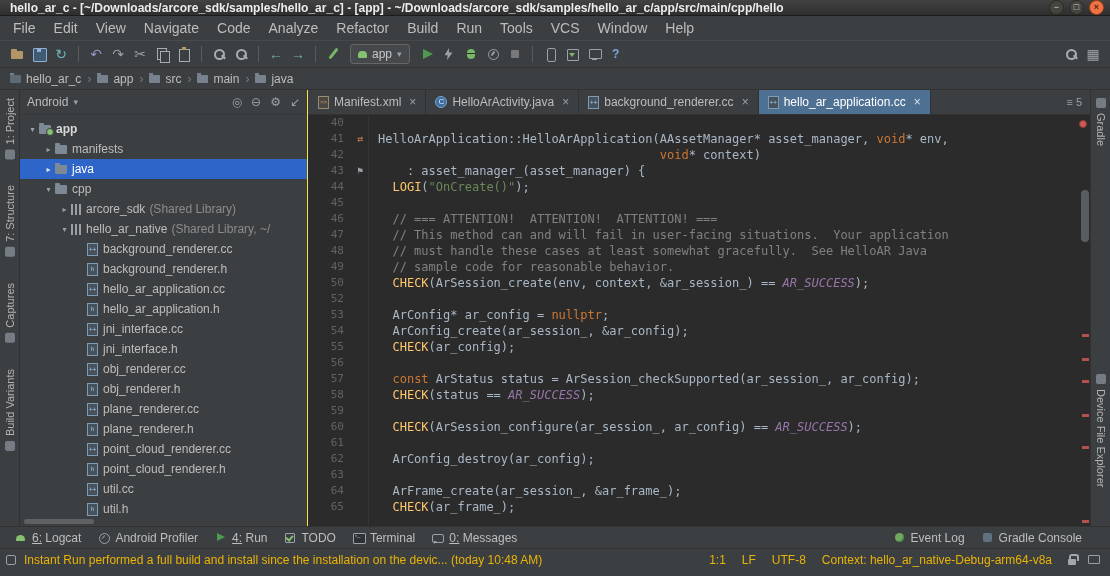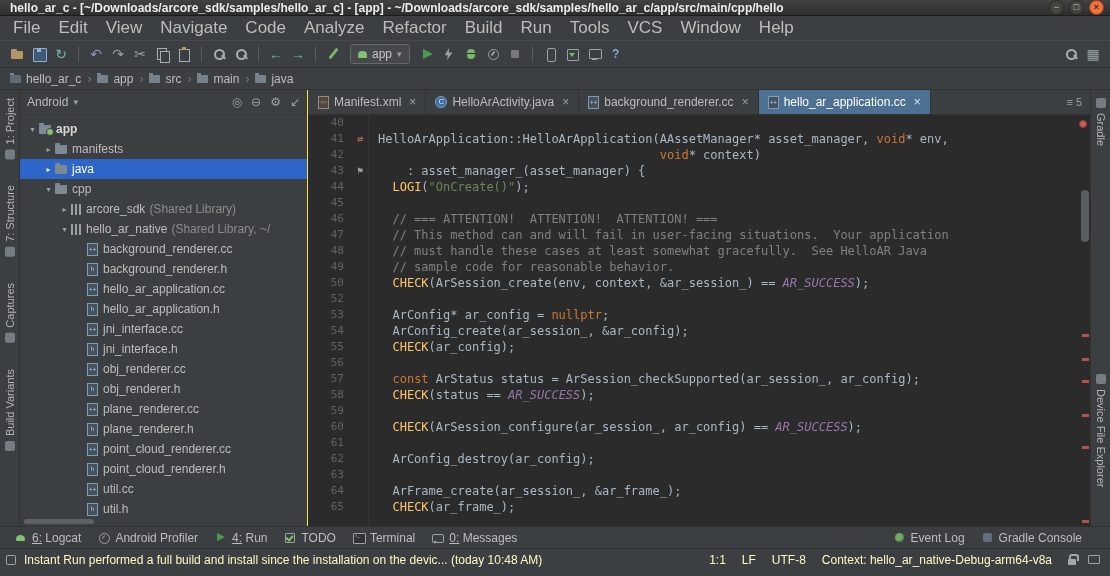--- a/index.html
+++ b/index.html
@@ -8,21 +8,21 @@
 
 
 .titlebar{height:16px;background:linear-gradient(#424242,#2e2e2e);border-bottom:1px solid #1c1c1c;display:flex;align-items:center;padding:0 6px 0 10px}
 .title{flex:1;font-weight:bold;font-size:12px;color:#ececec;white-space:nowrap;overflow:hidden}
 .winbtns{display:flex;gap:5px;margin-left:8px;flex:none}
 .wbtn{width:15px;height:15px;border-radius:50%;font-size:9px;line-height:13px;text-align:center;background:#46443f;border:1px solid #2a2824;color:#d9d7d3;cursor:default}
 .wbtn.close{background:#ee7445;border-color:#a33b12;color:#591f0a;font-weight:bold}
 
 
 .menubar{height:24px;display:flex;align-items:center;padding:0 4px;background:#3c3f41}
-.menu-item{padding:2px 9px;font-size:17px;color:#bdbdbd}
+.menu-item{padding:2px 9px;font-size:14px;color:#bdbdbd}
 .toolbar{height:28px;display:flex;align-items:center;gap:4px;padding:0 8px;background:#3c3f41;border-top:1px solid #474a4c;border-bottom:1px solid #323232}
 .sep{width:1px;height:16px;background:#5a5a5a;margin:0 4px;flex:none}
 .tbi{position:relative;width:18px;height:18px;flex:none;display:flex;align-items:center;justify-content:center;font-size:14px;cursor:default}
 .k-open-icon::before{content:"";position:absolute;left:3px;top:6px;width:12px;height:8px;background:#b49565;border-radius:1px}
 .k-open-icon::after{content:"";position:absolute;left:3px;top:4px;width:6px;height:3px;background:#b49565;border-radius:1px 1px 0 0}
 .k-save-all-icon::before{content:"";position:absolute;left:3px;top:3px;width:12px;height:12px;background:#3f5a73;border:1px solid #8fb2d4;border-radius:1px}
 .k-save-all-icon::after{content:"";position:absolute;left:7px;top:3px;width:4px;height:4px;background:#8fb2d4}
 .k-copy-icon::before{content:"";position:absolute;left:4px;top:3px;width:8px;height:10px;border:1px solid #a6adb3;background:#3c3f41}
 .k-copy-icon::after{content:"";position:absolute;left:7px;top:6px;width:8px;height:10px;border:1px solid #a6adb3;background:#3c3f41}
 .k-paste-icon::before{content:"";position:absolute;left:4px;top:4px;width:9px;height:11px;border:1px solid #a6adb3}
@@ -125,21 +125,21 @@
 .b-android-profiler-icon::after{content:"";position:absolute;left:6px;top:4px;width:1px;height:4px;background:#9aa1a8;transform:rotate(40deg)}
 .b-run-tool-icon::before{content:"";position:absolute;left:3px;top:2px;width:0;height:0;border-left:8px solid #4d9b51;border-top:4.5px solid transparent;border-bottom:4.5px solid transparent}
 .b-todo-icon::before{content:"";position:absolute;left:2px;top:2px;width:8px;height:8px;border:1px solid #9aa1a8;border-radius:1px}
 .b-todo-icon::after{content:"";position:absolute;left:4px;top:3px;width:3px;height:5px;border-right:2px solid #84c171;border-bottom:2px solid #84c171;transform:rotate(40deg)}
 .b-terminal-icon::before{content:"";position:absolute;left:1px;top:2px;width:11px;height:9px;border:1px solid #9aa1a8;border-radius:1px;background:#2f3234}
 .b-terminal-icon::after{content:"›_";position:absolute;left:3px;top:1px;font-size:6px;color:#bfc7cd}
 .b-messages-icon::before{content:"";position:absolute;left:1px;top:3px;width:10px;height:7px;border:1px solid #9aa1a8;border-radius:2px}
 .b-messages-icon::after{content:"";position:absolute;left:3px;top:10px;border-top:3px solid #9aa1a8;border-right:3px solid transparent}
 .b-event-log-icon::before{content:"";position:absolute;left:2px;top:2px;width:9px;height:9px;border-radius:50%;background:#71a861;box-shadow:inset -1px -1px 0 #4c7a3f}
 .b-gradle-console-icon::before{content:"";position:absolute;left:2px;top:2px;width:9px;height:9px;background:#61707e;border-radius:2px}
-.statusbar{height:22px;display:flex;align-items:center;background:#3c3f41;border-top:1px solid #323232;padding:0 10px 0 6px;font-size:12px;color:#fef9c3}
+.statusbar{height:22px;display:flex;align-items:center;background:#3c3f41;border-top:1px solid #323232;padding:0 10px 0 6px;font-size:12px;color:#eab308}
 .sbicon{width:10px;height:10px;border:1px solid #9aa1a8;border-radius:2px;margin-right:8px;flex:none}
 .sb-msg{flex:1;white-space:nowrap;overflow:hidden;margin-right:10px}
 .sb-item{margin-left:16px;white-space:nowrap;cursor:default}
 .padlock{width:8px;height:6px;background:#a0a8ae;border-radius:1px;position:relative;margin:4px 0 0 16px;flex:none}
 .padlock::before{content:"";position:absolute;top:-5px;left:1px;width:6px;height:5px;border:2px solid #a0a8ae;border-bottom:none;border-radius:3px 3px 0 0}
 .sb-mon{width:12px;height:9px;border:1px solid #9aa1a8;border-radius:1px;margin-left:12px;flex:none}
 </style>
 </head>
 <body>
 

